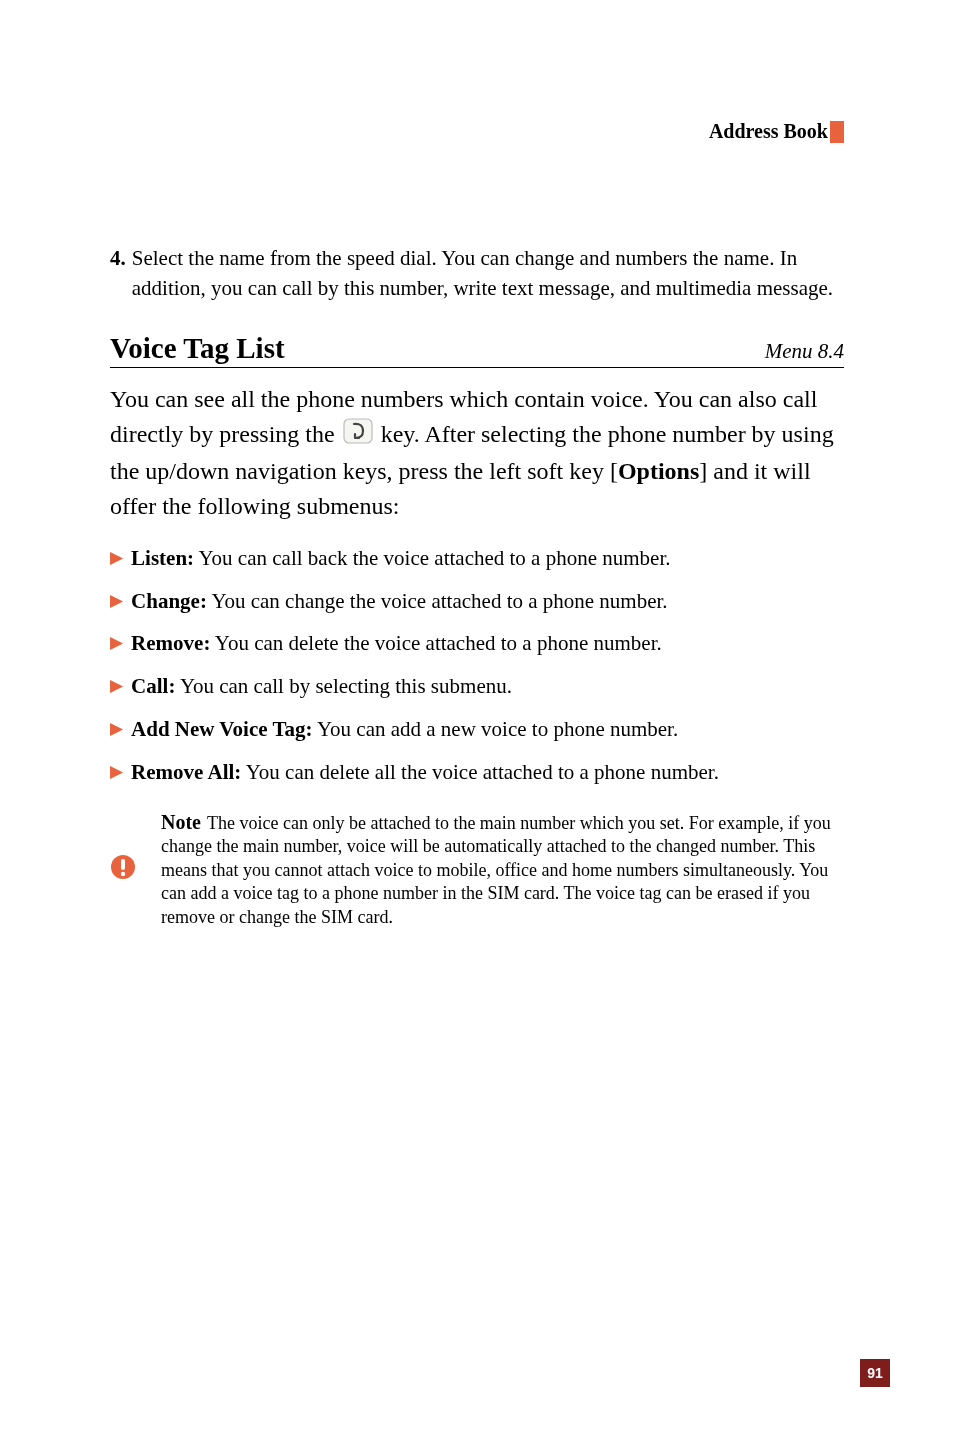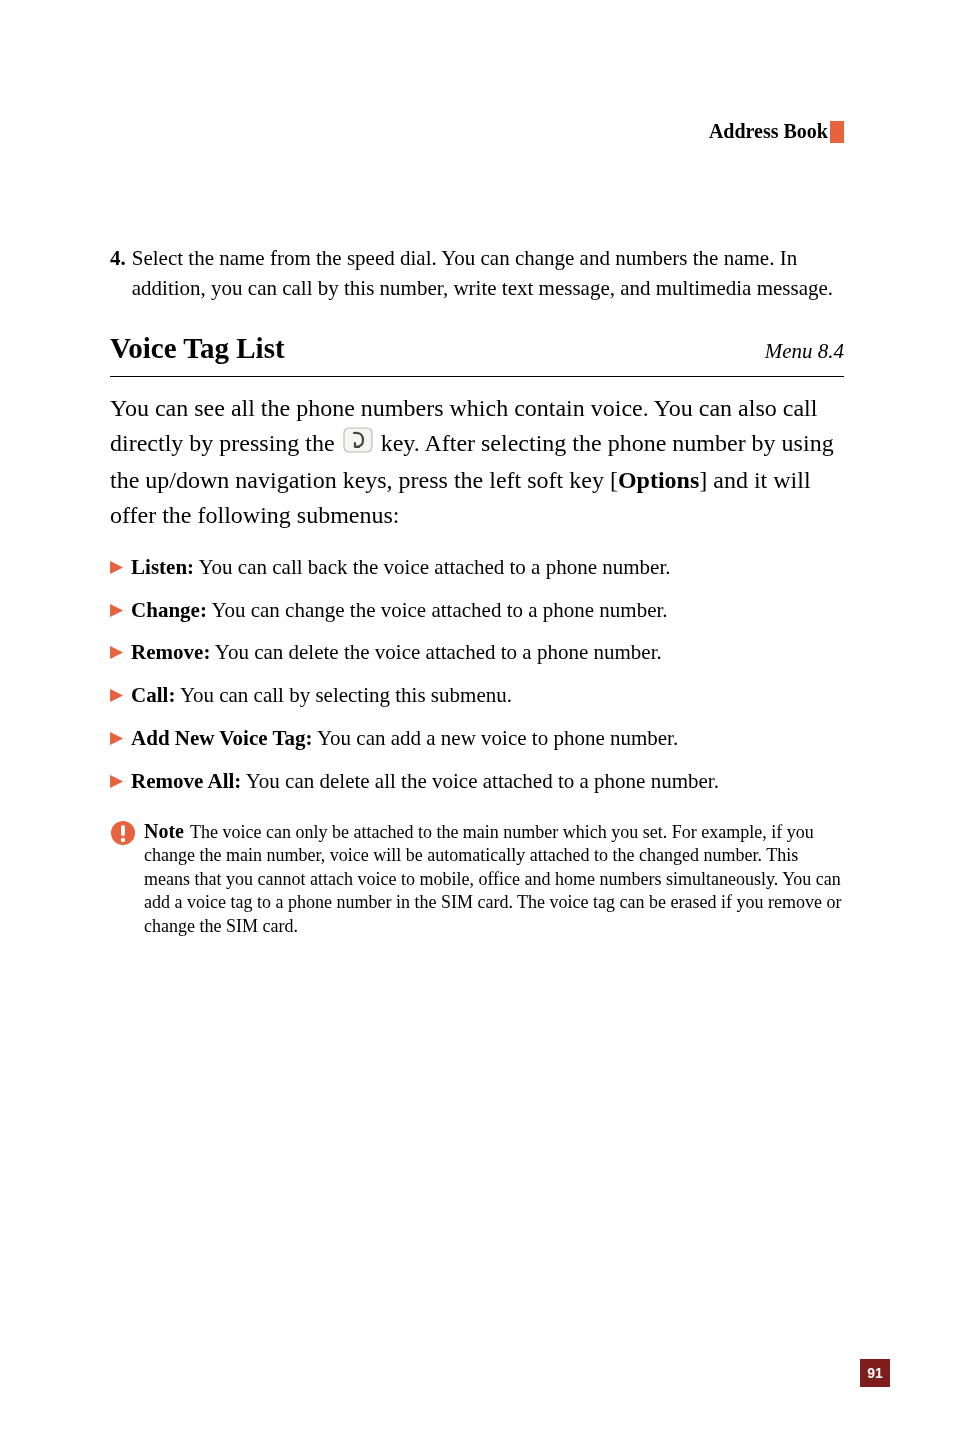--- a/index.html
+++ b/index.html
@@ -39,21 +39,21 @@
       margin-right: 6px;
     }
     .step-content {
       flex: 1;
     }
     .section-head {
       display: flex;
       align-items: baseline;
       justify-content: space-between;
       border-bottom: 1.5px solid #000;
-      padding-bottom: 11px;
+      padding-bottom: 2px;
       margin-bottom: 14px;
       margin-top: 25px;
     }
     .section-title {
       font-weight: bold;
       font-size: 29px;
     }
     .section-menu {
       font-style: italic;
       font-size: 21px;
@@ -80,23 +80,23 @@
       margin-right: 8px;
       font-size: 17px;
       line-height: 1.7;
     }
     .bullet-text { flex: 1; }
     .bullet-label {
       font-weight: bold;
     }
     .note-block {
       display: flex;
-      align-items: flex-start;
+      align-items: center;
       margin-top: 22px;
-      gap: 8px;
+      gap: 25px;
       font-size: 18px;
       line-height: 1.3;
     }
     .note-icon {
       flex-shrink: 0;
       margin-top: 2px;
     }
     .note-label {
       font-weight: bold;
       font-size: 20px;

